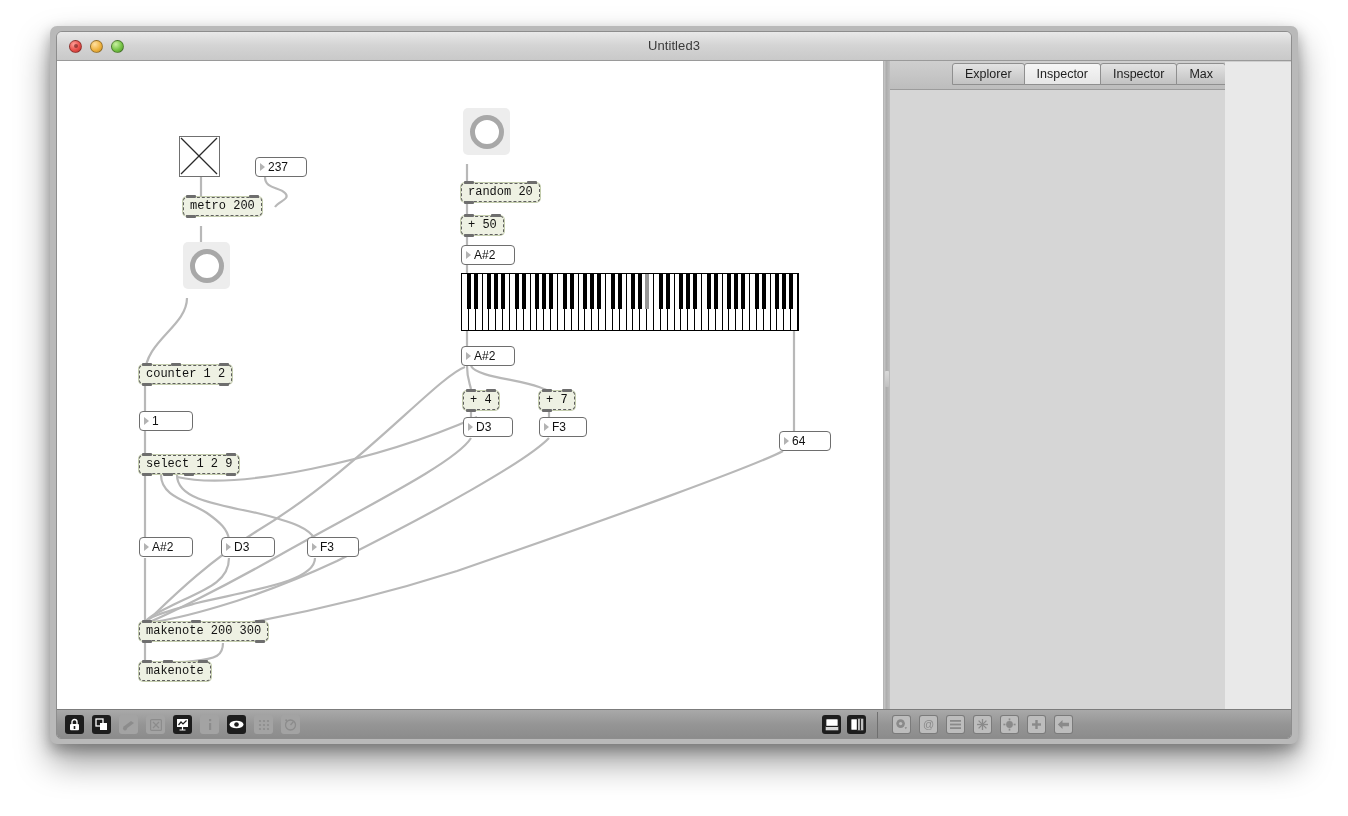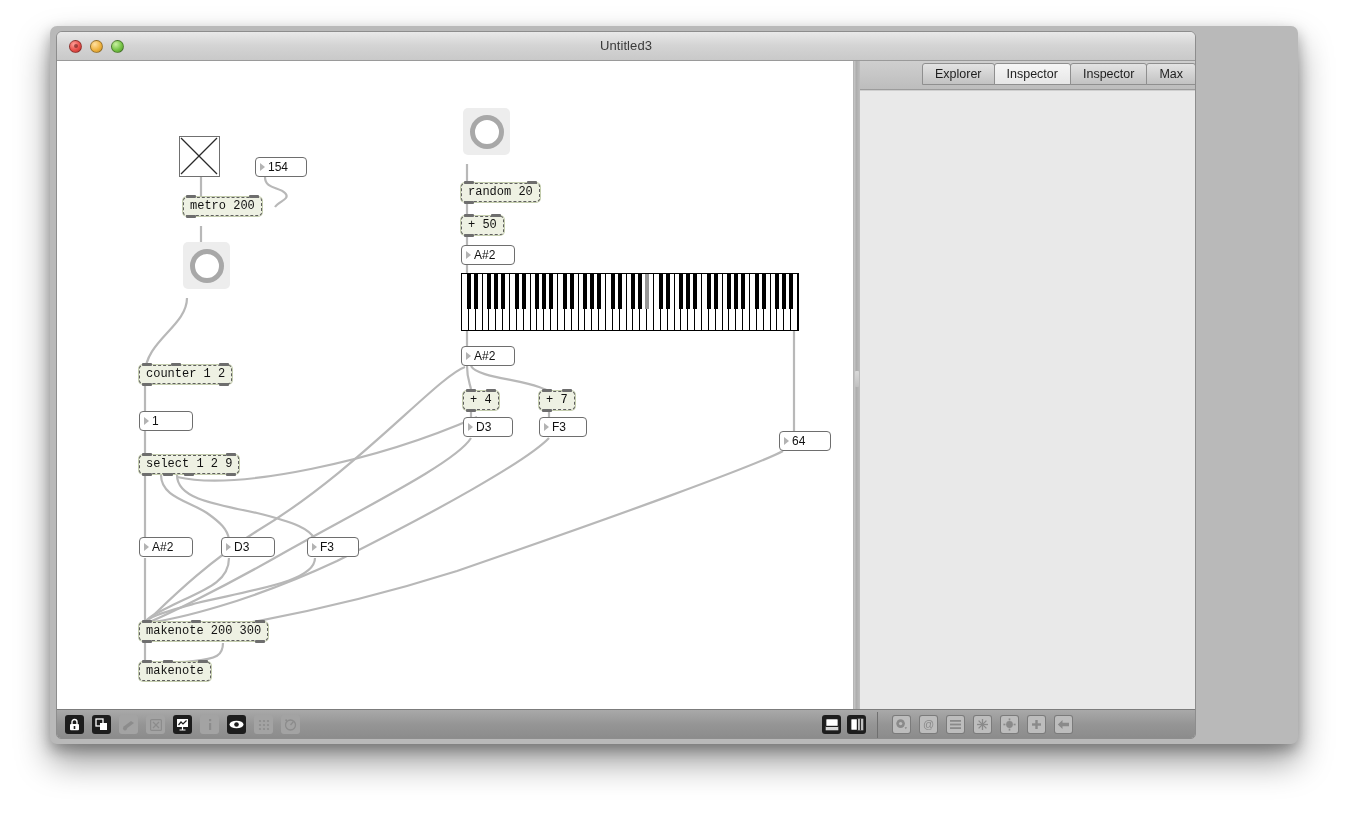--- a/index.html
+++ b/index.html
@@ -19,21 +19,21 @@
     position: absolute; left: 50px; top: 26px;
     width: 1248px; height: 718px;
     border-radius: 7px;
     box-shadow: 0 18px 34px rgba(0,0,0,0.40), 0 6px 14px rgba(0,0,0,0.28);
     background: #b9b9b9;
   }
 
   
   #window {
     position: absolute; left: 56px; top: 31px;
-    width: 1140px; height: 708px;
+    width: 1236px; height: 708px;
     border-radius: 6px 6px 5px 5px;
     border: 1px solid #8d8d8d;
     background: #d8d8d8;
     overflow: hidden;
   }
 
   
   #titlebar {
     position: relative; height: 29px;
     background: linear-gradient(to bottom,#e9e9e9 0%, #d4d4d4 48%, #c9c9c9 100%);
@@ -70,21 +70,21 @@
   #splitter .grip {
     position: absolute; top: 310px; left: 1px;
     width: 4px; height: 16px;
     background: linear-gradient(to bottom,#d9d9d9,#c0c0c0);
     border-radius: 1px;
   }
 
   #sidebar-pane {
     position: relative; flex: 1; height: 648px;
     background: #d6d6d6;
-    display: flex; flex-direction: column;
+    display: flex; 
   }
   #tabbar {
     height: 29px;
     background: linear-gradient(to bottom,#cfcfcf,#bdbdbd);
     border-bottom: 1px solid #9c9c9c;
     display: flex; align-items: flex-start;
     padding-left: 62px;
   }
   .tab {
     height: 22px; margin-top: 2px;
@@ -308,21 +308,21 @@
         <div class="toggle" style="left:122px; top:75px;">
           <svg width="38" height="38" viewBox="0 0 38 38">
             <line x1="1" y1="1" x2="37" y2="37" stroke="#2a2a2a" stroke-width="1.2"></line>
             <line x1="37" y1="1" x2="1" y2="37" stroke="#2a2a2a" stroke-width="1.2"></line>
           </svg>
         </div>
 
         <div class="obj" style="left:198px; top:96px;">
           <div class="msgbox numbox" style="width:52px;">
             <span class="tri"></span>
-            <span class="lbl">154</span>
+            <span class="lbl">237</span>
           </div>
         </div>
 
         <div class="obj" style="left:126px; top:136px;">
           <div class="nub" style="left:3px; top:-2px;"></div>
           <div class="nub" style="right:3px; top:-2px;"></div>
           <div class="maxobj">
               <span class="lbl">metro 200</span>
             </div>
           <div class="nub" style="left:3px; bottom:-2px;"></div>

